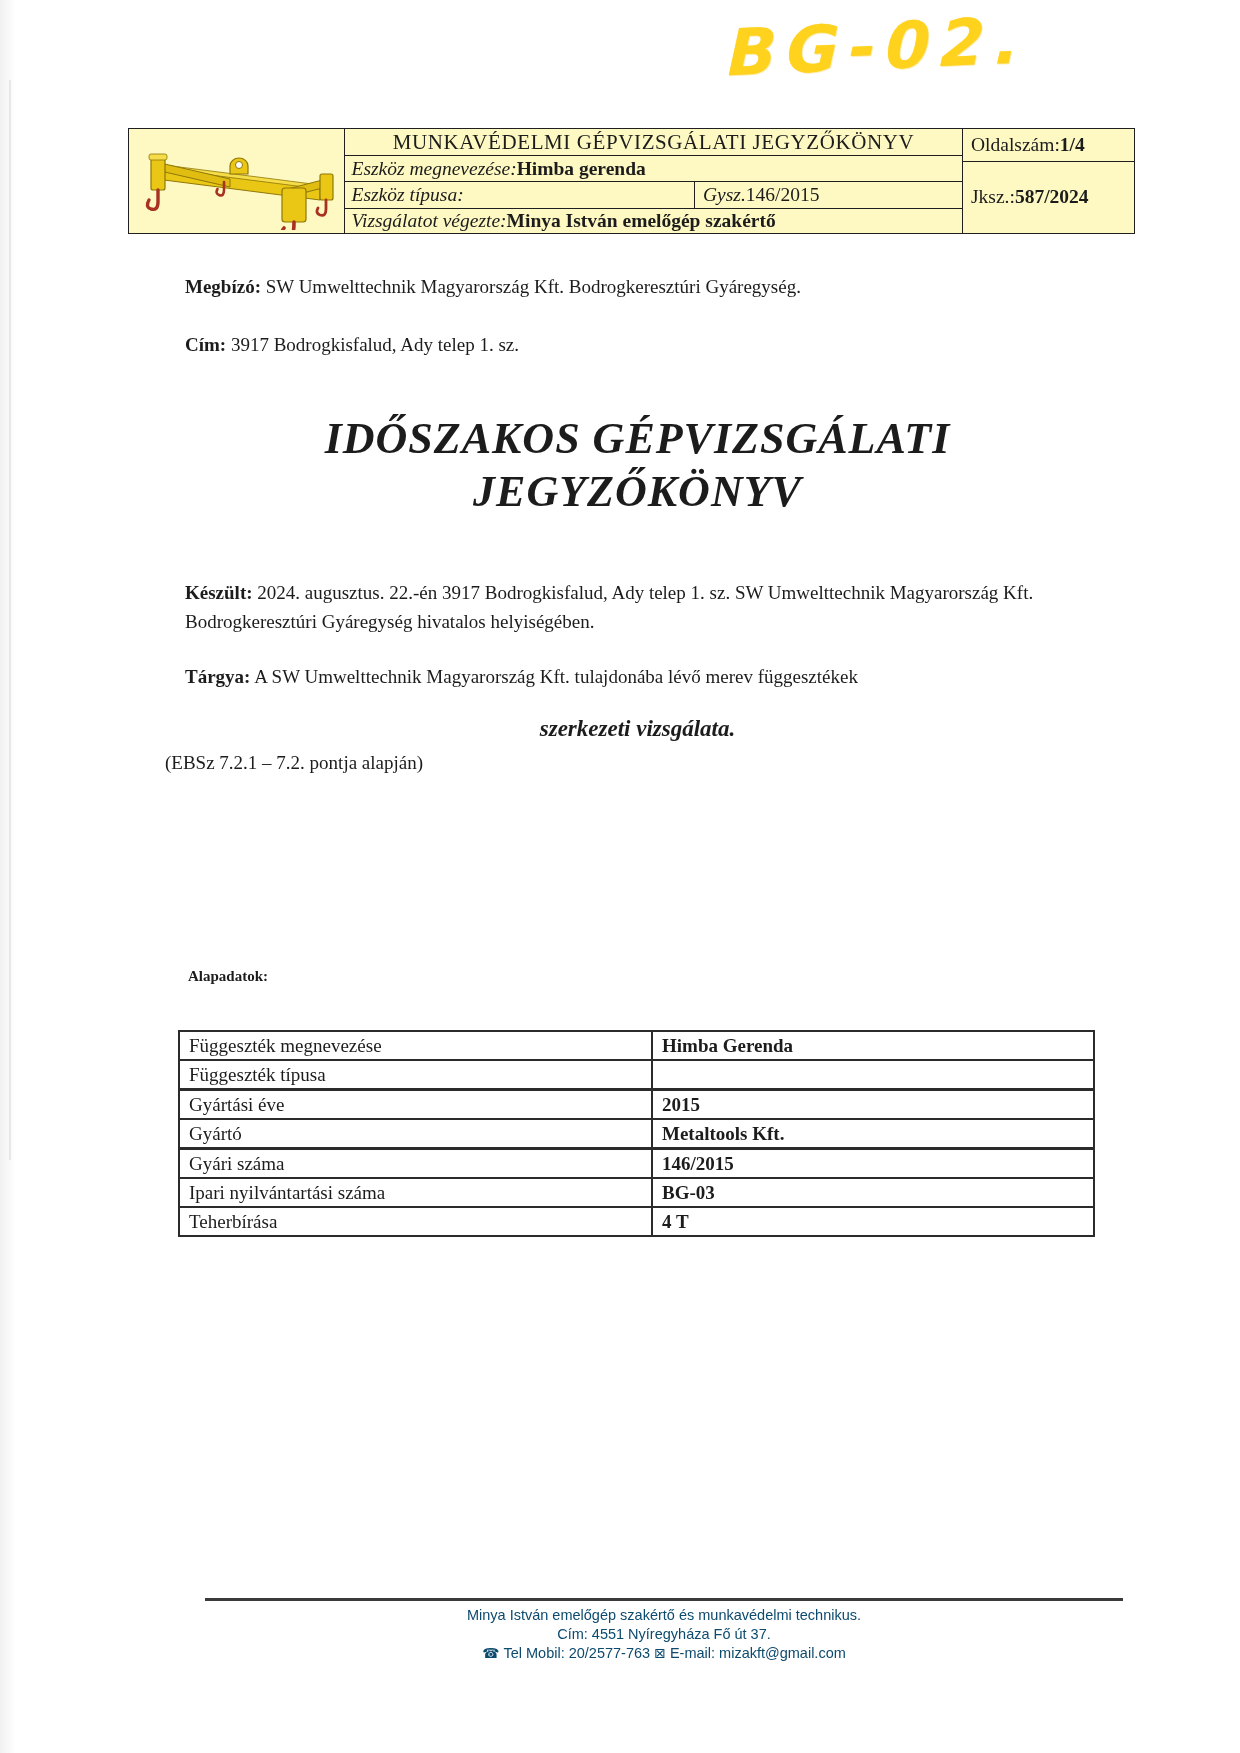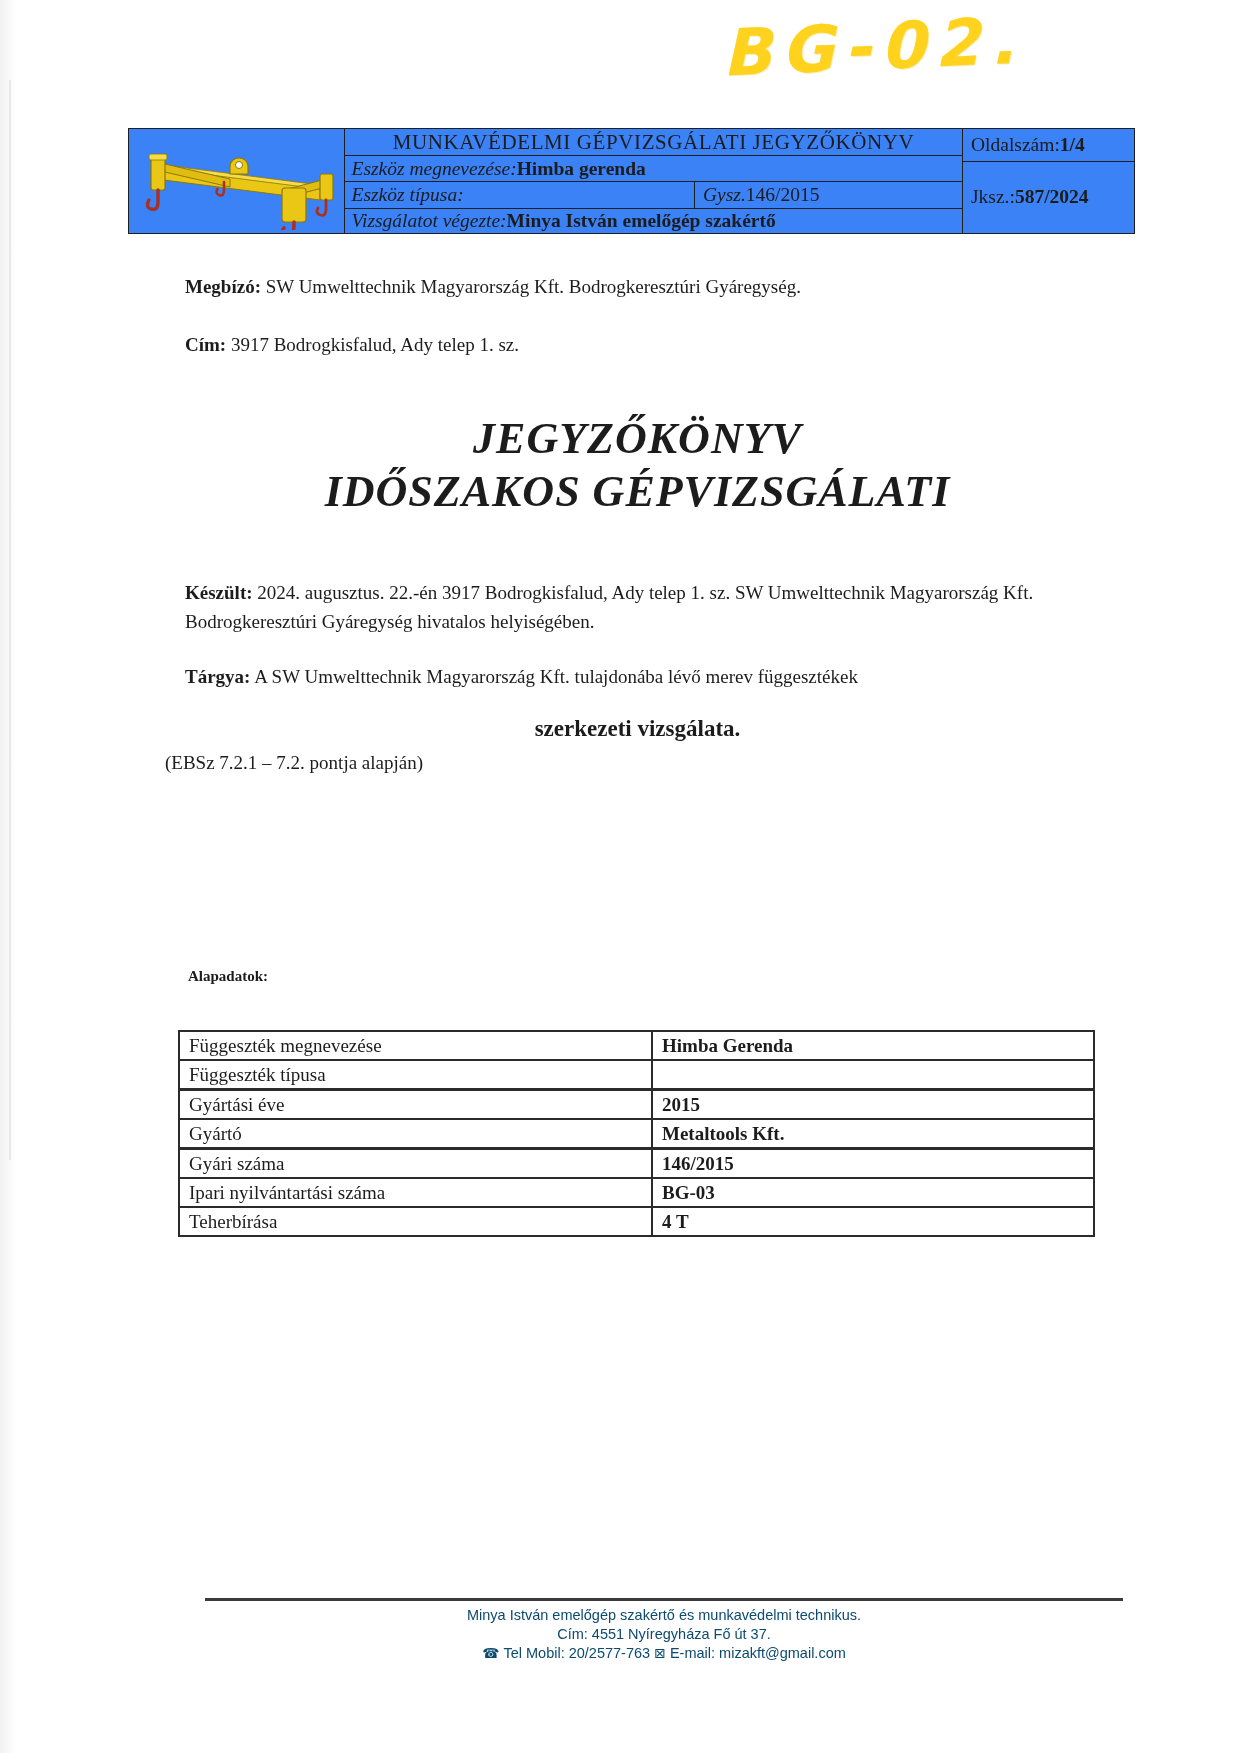--- a/index.html
+++ b/index.html
@@ -19,21 +19,21 @@
     font-family:"DejaVu Sans",sans-serif;font-weight:bold;font-style:italic;
     font-size:64px;letter-spacing:10px;color:#FFD21E;
     transform:rotate(-2.5deg) skewX(-4deg);
     text-shadow:0 0 1px rgba(244,196,0,0.55), 1px 1px 0 rgba(248,208,40,0.35);
     white-space:nowrap;
   }
 
   
   .header-table{position:absolute;left:128px;top:128px;width:1007px;height:106px;}
   .hcell{position:absolute;border:1.6px solid #1f1f1f;box-sizing:border-box;
-    display:flex;align-items:center;background:#3b82f6;overflow:hidden;white-space:nowrap;}
+    display:flex;align-items:center;background:#fef9c3;overflow:hidden;white-space:nowrap;}
   .hc-img{left:0;top:0;width:217px;height:106px;justify-content:center;}
   .hc-title{left:215.5px;top:0;width:620px;height:28px;justify-content:center;
     font-size:21px;letter-spacing:0.6px;}
   .hc-name{left:215.5px;top:26.5px;width:620px;height:28px;padding-left:7px;font-size:19.5px;}
   .hc-type{left:215.5px;top:53px;width:352px;height:28px;padding-left:7px;font-size:19.5px;}
   .hc-gysz{left:566px;top:53px;width:269.5px;height:28px;padding-left:8px;font-size:19.5px;}
   .hc-insp{left:215.5px;top:79.5px;width:620px;height:26.5px;padding-left:7px;font-size:19.5px;}
   .hc-page{left:834px;top:0;width:173px;height:34px;padding-left:8px;font-size:19.5px;}
   .hc-jksz{left:834px;top:32.5px;width:173px;height:73.5px;padding-left:8px;font-size:19.5px;}
   .it{font-style:italic;}
@@ -41,21 +41,21 @@
 
   
   .para{position:absolute;font-size:19px;line-height:29px;}
   .p-megbizo{left:185px;top:272px;width:920px;}
   .p-cim{left:185px;top:330px;width:920px;}
   .main-title{position:absolute;left:165px;top:412px;width:945px;text-align:center;
     font-size:44px;line-height:53px;font-weight:bold;font-style:italic;letter-spacing:1px;}
   .p-keszult{left:185px;top:578px;width:905px;}
   .p-targya{left:185px;top:662px;width:920px;}
   .p-szerkezeti{left:165px;top:714px;width:945px;text-align:center;
-    font-size:23px;font-weight:bold;}
+    font-size:23px;font-weight:bold;font-style:italic;}
   .p-ebsz{left:165px;top:748px;width:945px;font-size:19px;}
   .p-alap{left:188px;top:962px;width:500px;font-weight:bold;font-size:15px;}
 
   
   .alap-table{position:absolute;left:178px;top:1030px;width:917px;
     border-collapse:collapse;table-layout:fixed;font-size:19px;}
   .alap-table td{border:2px solid #2b2b2b;height:27px;padding:0 0 0 9px;
     overflow:hidden;white-space:nowrap;}
   .alap-table tr.grp td{border-top-width:3px;}
   .alap-table td.val{font-weight:bold;}
@@ -127,22 +127,22 @@
         <span>Jksz.:</span>
         <span class="bd">587/2024</span>
       </div>
   </div>
 
   <div class="para p-megbizo"><span class="bd">Megbízó:</span><span> SW Umwelttechnik Magyarország Kft. Bodrogkeresztúri Gyáregység.</span></div>
 
   <div class="para p-cim"><span class="bd">Cím:</span><span> 3917 Bodrogkisfalud, Ady telep 1. sz.</span></div>
 
   <div class="main-title">
+    <div>IDŐSZAKOS GÉPVIZSGÁLATI</div>
     <div>JEGYZŐKÖNYV</div>
-    <div>IDŐSZAKOS GÉPVIZSGÁLATI</div>
   </div>
 
   <div class="para p-keszult"><span class="bd">Készült:</span><span> 2024. augusztus. 22.-én 3917 Bodrogkisfalud, Ady telep 1. sz. SW Umwelttechnik Magyarország Kft. Bodrogkeresztúri Gyáregység hivatalos helyiségében.</span></div>
 
   <div class="para p-targya"><span class="bd">Tárgya:</span><span> A SW Umwelttechnik Magyarország Kft. tulajdonába lévő merev függesztékek</span></div>
 
   <div class="p-szerkezeti para">szerkezeti vizsgálata.</div>
   <div class="p-ebsz para">(EBSz 7.2.1 – 7.2. pontja alapján)</div>
 
   <div class="para p-alap">Alapadatok:</div>

